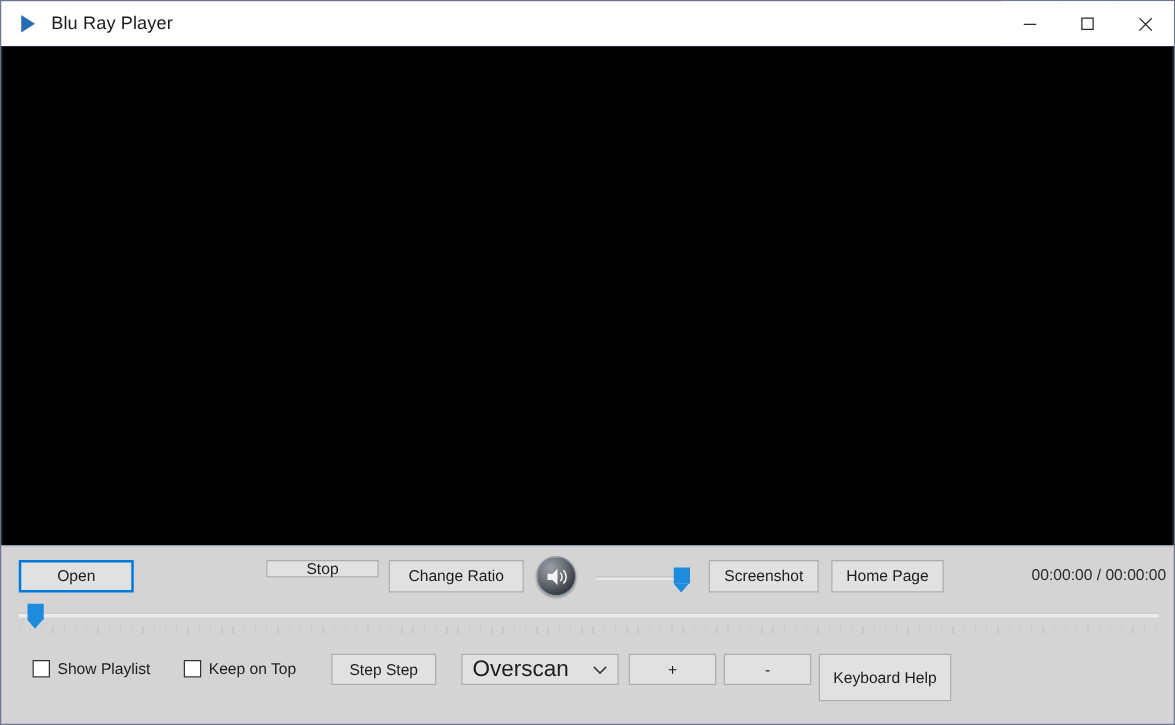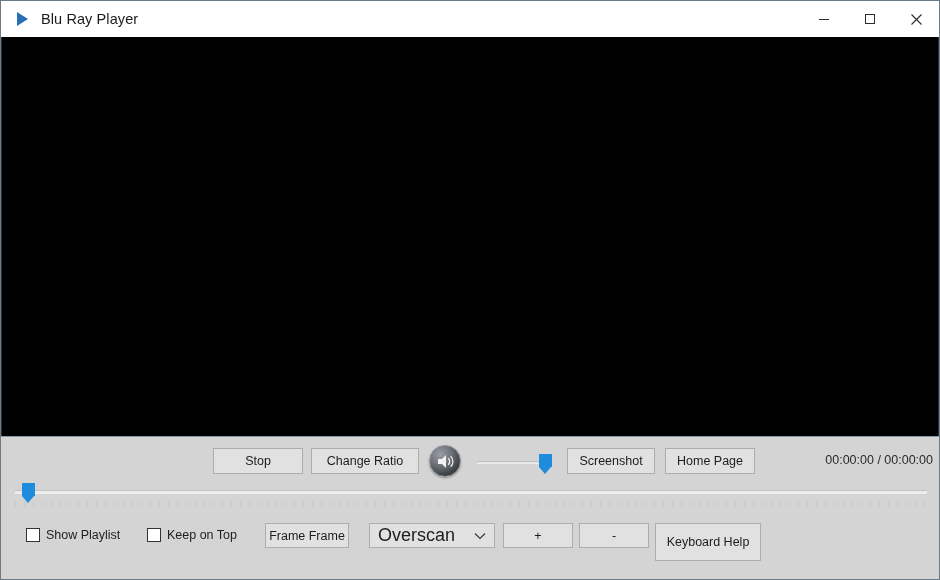--- a/index.html
+++ b/index.html
@@ -114,21 +114,21 @@
     padding: 0;
     white-space: nowrap;
   }
   .gray-button.focused {
     border: 2px solid #0078d7;
     background: #e1e1e1;
   }
 
   #open-button      { left: 14px;  top: 0; width: 92px;  height: 26px; }
   #play-button      { left: 114px; top: 0; width: 90px;  height: 26px; }
-  #stop-button      { left: 212px; top: 0; width: 90px;  height: 26px; }
+  #stop-button      { left: 212px; top: 0; width: 90px;  height: 14px; }
   #change-ratio-button { left: 310px; top: 0; width: 108px; height: 26px; }
 
   
   #volume-icon-button {
     position: absolute;
     left: 428px;
     top: -3px;
     width: 32px;
     height: 32px;
     border-radius: 50%;
@@ -324,20 +324,21 @@
       </button>
     </div>
   </div>
 
   <div id="video-area"></div>
 
   <div id="control-panel">
 
     <div id="controls-row-1">
 
+      <button class="gray-button focused" id="open-button">Open</button>
 
 
       <button class="gray-button" id="stop-button">Stop</button>
 
       <button class="gray-button" id="change-ratio-button">Change Ratio</button>
 
       <div id="volume-icon-button">
         <svg width="19" height="17" viewBox="0 0 19 17" aria-hidden="true">
           <polygon points="2,6 6,6 10,2 10,15 6,11 2,11" fill="#f2f2f2"></polygon>
           <path d="M12.2 5.2 A4.4 4.4 0 0 1 12.2 11.8" stroke="#f2f2f2" stroke-width="1.3" fill="none"></path>
@@ -368,21 +369,21 @@
       <div class="checkbox-item" id="keep-on-top-checkbox">
         <span class="checkbox-box"></span>
         <span class="checkbox-label">Keep on Top</span>
       </div>
 
       <div class="checkbox-item" id="show-playlist-checkbox">
         <span class="checkbox-box"></span>
         <span class="checkbox-label">Show Playlist</span>
       </div>
 
-      <button class="gray-button" id="frame-step-button">Frame Frame</button>
+      <button class="gray-button" id="frame-step-button">Step Step</button>
 
       <div id="overscan-select">
         <span id="overscan-value">Overscan</span>
         <span id="overscan-chevron">
           <svg width="12" height="8" viewBox="0 0 12 8" aria-hidden="true">
             <polyline points="1,1.5 6,6.5 11,1.5" fill="none" stroke="#3a3a3a" stroke-width="1.2"></polyline>
           </svg>
         </span>
       </div>
 

